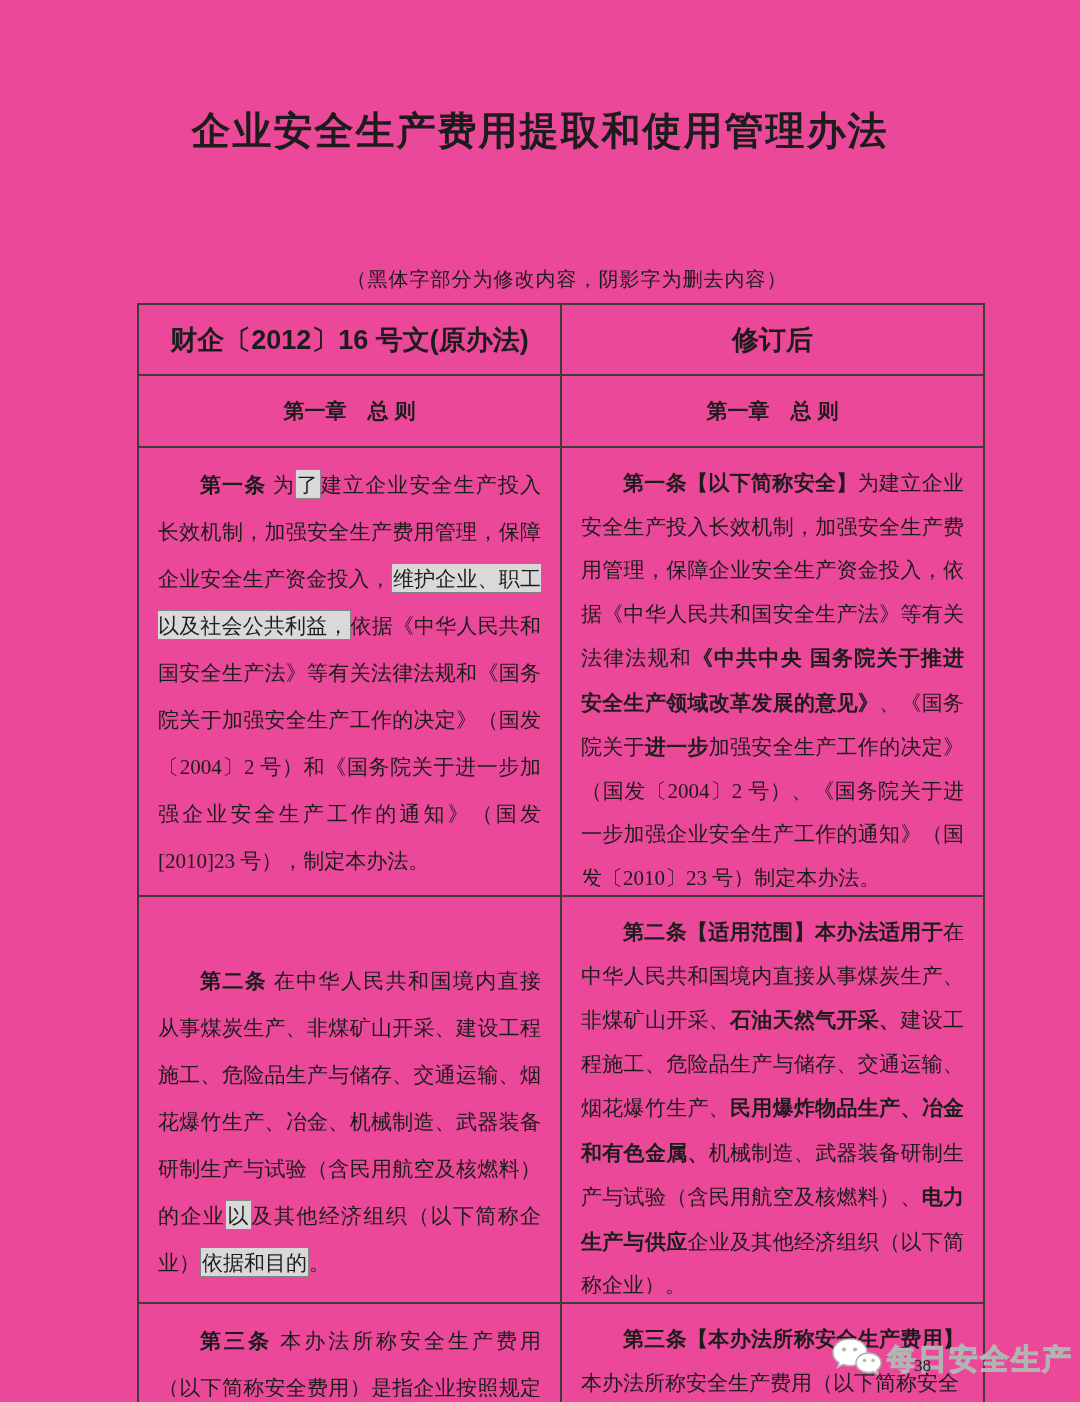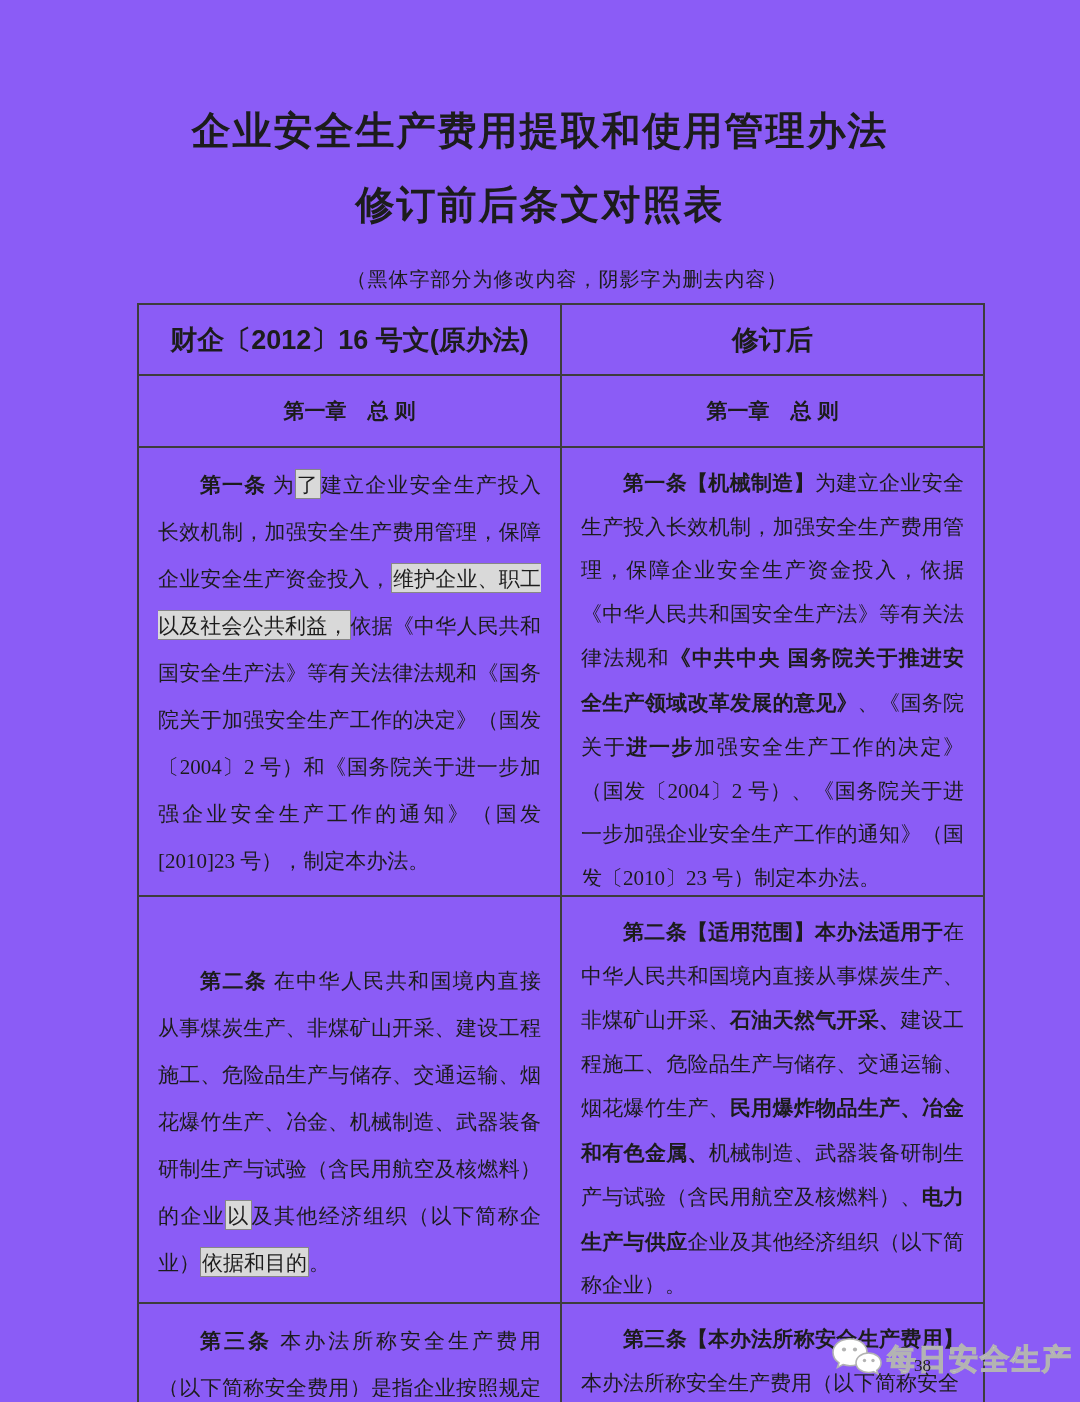--- a/index.html
+++ b/index.html
@@ -1,17 +1,17 @@
 <!DOCTYPE html>
 <html><head>
 <meta charset="utf-8">
 <style>
   html,body{margin:0;padding:0;background:#ffffff;}
   .page{
-    position:relative;width:1080px;height:1402px;background:#8b5cf6;
+    position:relative;width:1080px;height:1402px;background:#ec4899;
     color:#1c1c1c;font-family:"Liberation Serif",serif;overflow:hidden;
   }
   .doc-title{
     position:absolute;left:0;width:100%;text-align:center;
     font-size:39px;font-weight:bold;letter-spacing:2px;margin:0;
     font-family:"Liberation Serif",serif;
   }
   .doc-title.line1{top:104px;}
   .doc-title.line2{top:178px;}
   .legend-note{
@@ -69,21 +69,20 @@
     position:absolute;left:914px;top:1356px;
     font-size:17px;color:#222222;font-family:"Liberation Serif",serif;
   }
 </style>
 </head>
 <body>
 
 <div class="page">
 
   <h1 class="doc-title line1">企业安全生产费用提取和使用管理办法</h1>
-  <h1 class="doc-title line2">修订前后条文对照表</h1>
 
   <div class="legend-note">（黑体字部分为修改内容，阴影字为删去内容）</div>
 
   <table class="cmp">
     <thead>
       <tr>
         <th>财企〔2012〕16 号文(原办法)</th>
         <th>修订后</th>
       </tr>
     </thead>
@@ -101,21 +100,21 @@
         </td>
       </tr>
       <tr class="row-a1">
         <td class="col-left">
           <div class="cellbox">
               <p><span class="seg-bold">第一条</span><span class="seg-normal"> 为</span><span class="seg-deleted">了</span><span class="seg-normal">建立企业安全生产投入长效机制，加强安全生产费用管理，保障企业安全生产资金投入，</span><span class="seg-deleted">维护企业、职工以及社会公共利益，</span><span class="seg-normal">依据《中华人民共和国安全生产法》等有关法律法规和《国务院关于加强安全生产工作的决定》（国发〔2004〕2 号）和《国务院关于进一步加强企业安全生产工作的通知》（国发[2010]23 号），制定本办法。</span></p>
             </div>
         </td>
         <td class="col-right">
           <div class="cellbox">
-              <p><span class="seg-bold">第一条【机械制造】</span><span class="seg-normal">为建立企业安全生产投入长效机制，加强安全生产费用管理，保障企业安全生产资金投入，依据《中华人民共和国安全生产法》等有关法律法规和</span><span class="seg-bold">《中共中央 国务院关于推进安全生产领域改革发展的意见》</span><span class="seg-normal">、《国务院关于</span><span class="seg-bold">进一步</span><span class="seg-normal">加强安全生产工作的决定》（国发〔2004〕2 号）、《国务院关于进一步加强企业安全生产工作的通知》（国发〔2010〕23 号）制定本办法。</span></p>
+              <p><span class="seg-bold">第一条【以下简称安全】</span><span class="seg-normal">为建立企业安全生产投入长效机制，加强安全生产费用管理，保障企业安全生产资金投入，依据《中华人民共和国安全生产法》等有关法律法规和</span><span class="seg-bold">《中共中央 国务院关于推进安全生产领域改革发展的意见》</span><span class="seg-normal">、《国务院关于</span><span class="seg-bold">进一步</span><span class="seg-normal">加强安全生产工作的决定》（国发〔2004〕2 号）、《国务院关于进一步加强企业安全生产工作的通知》（国发〔2010〕23 号）制定本办法。</span></p>
             </div>
         </td>
       </tr>
       <tr class="row-a2">
         <td class="col-left">
           <div class="cellbox">
               <p>&nbsp;</p>
               <p><span class="seg-bold">第二条</span><span class="seg-normal"> 在中华人民共和国境内直接从事煤炭生产、非煤矿山开采、建设工程施工、危险品生产与储存、交通运输、烟花爆竹生产、冶金、机械制造、武器装备研制生产与试验（含民用航空及核燃料）的企业</span><span class="seg-deleted">以</span><span class="seg-normal">及其他经济组织（以下简称企业）</span><span class="seg-deleted">依据和目的</span><span class="seg-normal">。</span></p>
             </div>
         </td>

